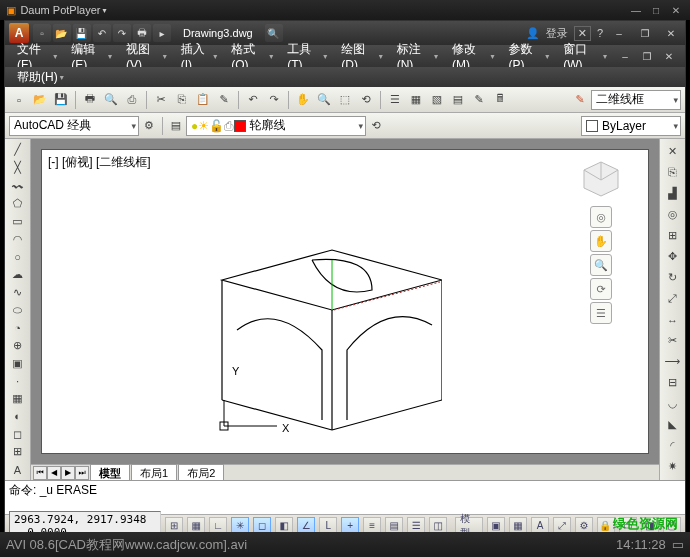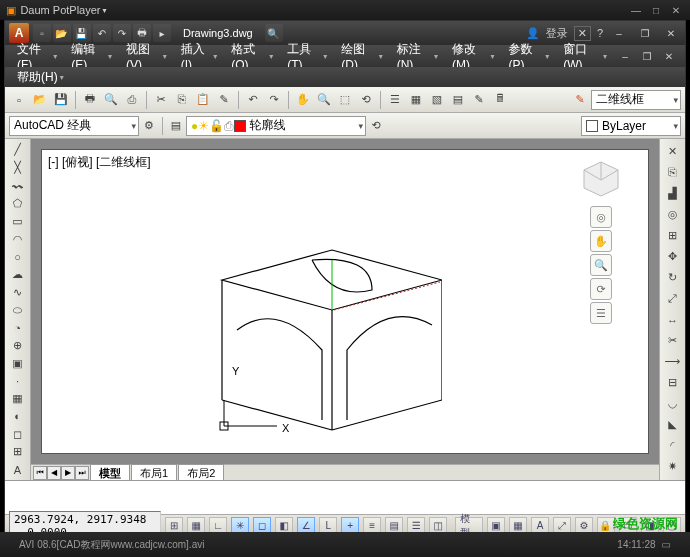--- a/index.html
+++ b/index.html
@@ -38,21 +38,21 @@
 .sb-btn{width:14px;height:14px;border:1px solid #999;background:#eee;font-size:8px;display:flex;align-items:center;justify-content:center;cursor:pointer;}
 .tab { padding: 1px 8px; background:#fff; border:1px solid #999; border-bottom:none; font-size:11px; margin-left:1px; cursor:pointer;}
 .tab.active{background:#fff;font-weight:bold;}
 .tab.inactive{background:#ffffff;}
 .cmdline { height: 34px; background: #fff; border-top: 1px solid #999; font-family: monospace; font-size: 12px; padding: 1px 4px; overflow:hidden;}
 .cmdline .row{height:15px; white-space:nowrap;}
 .statusbar { height: 22px; background: linear-gradient(#e8e6df,#d0cec4); border-top: 1px solid #aaa; display: flex; align-items: center; font-size: 11px; padding: 0 4px; gap:4px;}
 .coord { width: 170px; border:1px inset #ccc; background:#eee; padding:1px 4px; font-family:monospace; font-size:11px;}
 .status-btn{width:20px;height:18px;border:1px solid #bbb;background:linear-gradient(#f0f0ea,#d8d8d0);display:flex;align-items:center;justify-content:center;font-size:10px;color:#446;cursor:pointer;}
 .status-btn.glow{border-color:#6af;background:linear-gradient(#cef,#acf);}
-.player-status { position: absolute; bottom: 0; left:0; right:0; height: 25px; background: linear-gradient(#2a2a2a,#1a1a1a); color:#999;font-size:10px;display:flex;align-items:center;padding:0 19px;}
+.player-status { position: absolute; bottom: 0; left:0; right:0; height: 25px; background: linear-gradient(#2a2a2a,#1a1a1a); color:#999;font-size:13px;display:flex;align-items:center;padding:0 6px;}
 .player-status .time{margin-left:auto;}
 .watermark{position:absolute;bottom:24px;right:12px;color:#0a0;font-size:13px;font-weight:bold;opacity:0.9;font-family:Liberation Sans, sans-serif;}
 svg.cube { position: absolute; top: 50px; left: 120px; }
 .nav-cube { position:absolute; top:6px; right:24px; width:46px; height:46px;}
 .nav-below { position:absolute; top:56px; right:24px; width:46px; display:flex; flex-direction:column; gap:2px; align-items:center;}
 .nav-btn{width:22px;height:22px;border:1px solid #aaa;background:#f8f8f4;border-radius:3px;display:flex;align-items:center;justify-content:center;font-size:11px;color:#666;cursor:pointer;}
 </style>
 </head>
 <body>
 
@@ -301,20 +301,21 @@
       <div class="tool-btn">⟶</div>
       <div class="tool-btn">⊟</div>
       <div class="tool-btn">◡</div>
       <div class="tool-btn">◣</div>
       <div class="tool-btn">◜</div>
       <div class="tool-btn">✷</div>
     </div>
   </div>
 
   <div class="cmdline">
+    <div class="row">命令:  _u ERASE</div>
   </div>
 
   <div class="statusbar">
     <div class="coord">2963.7924, 2917.9348 , 0.0000</div>
     <div class="status-btn">⊞</div>
     <div class="status-btn">▦</div>
     <div class="status-btn">∟</div>
     <div class="status-btn glow">✳</div>
     <div class="status-btn glow">◻</div>
     <div class="status-btn">◧</div>

